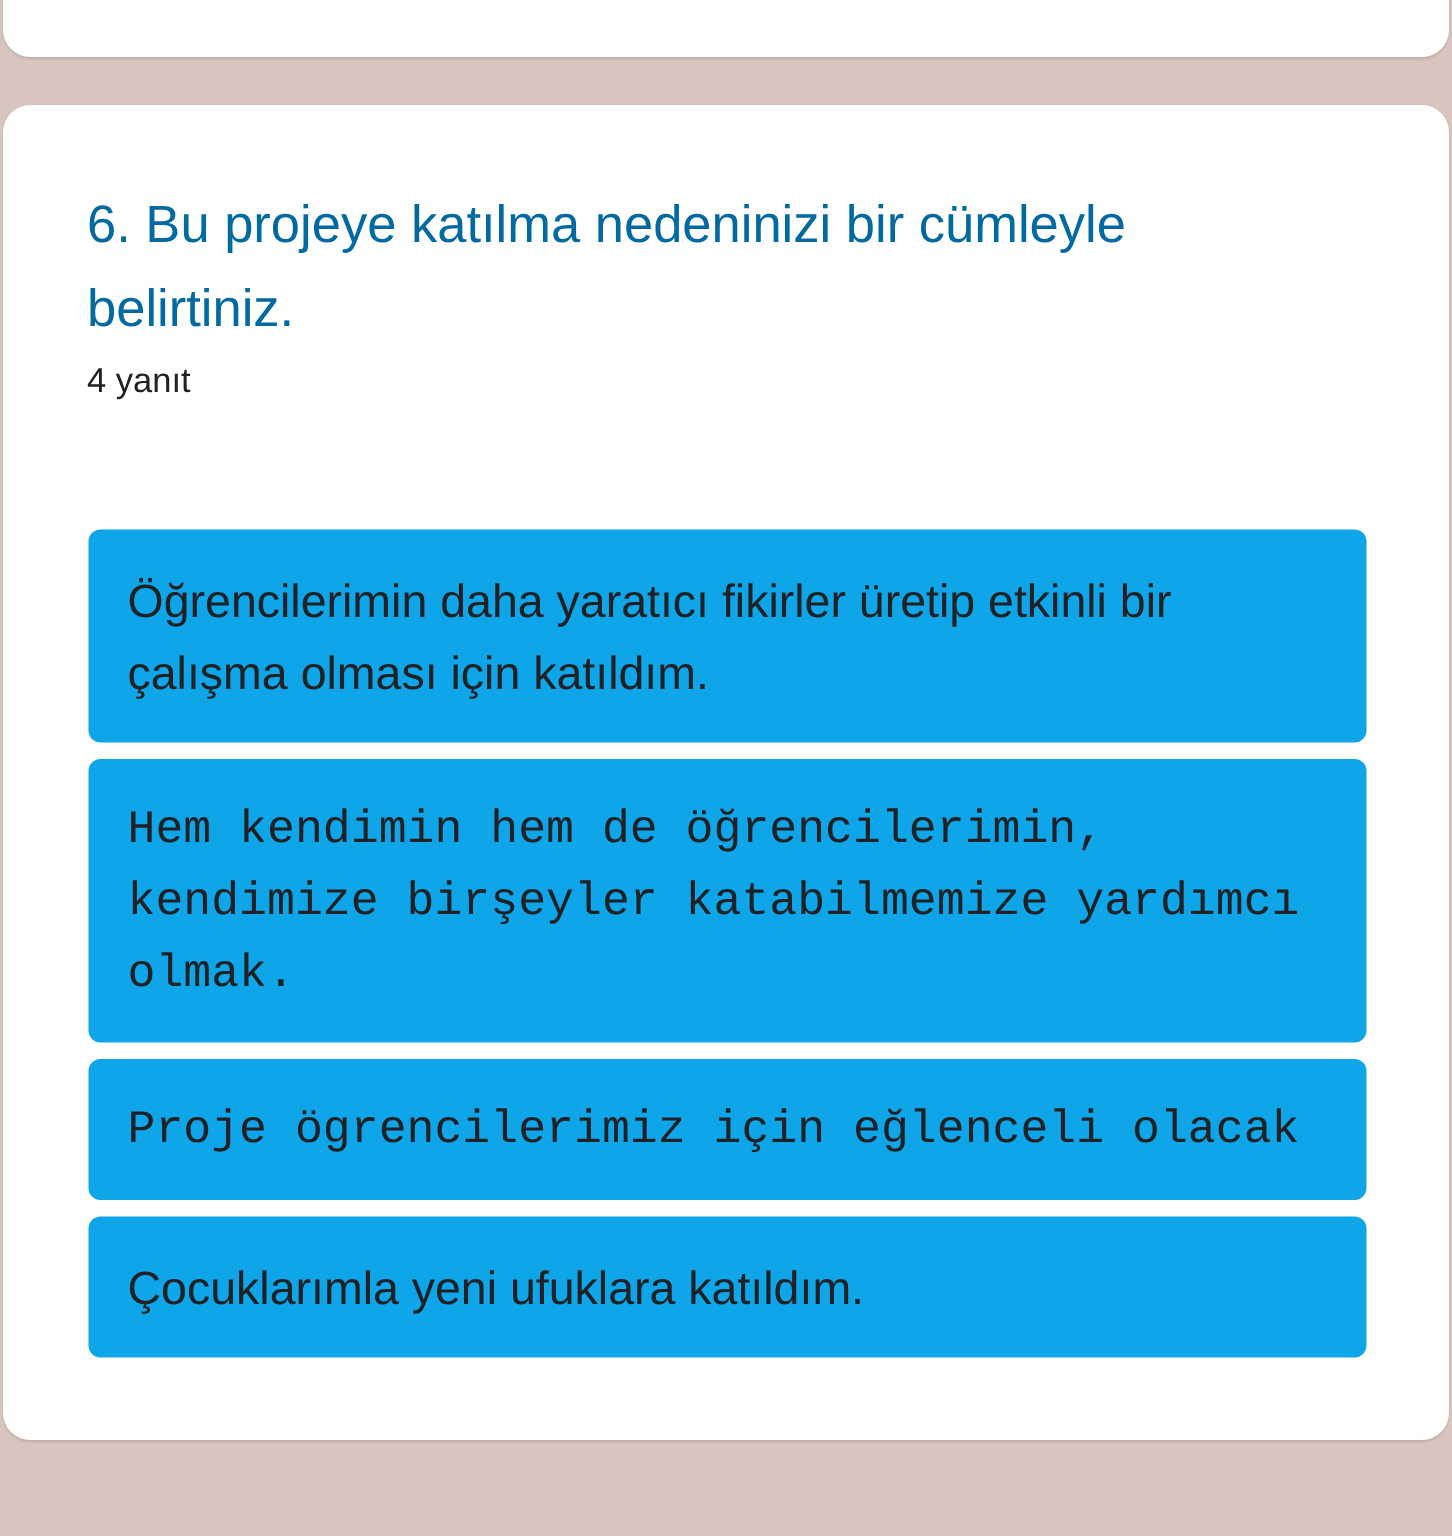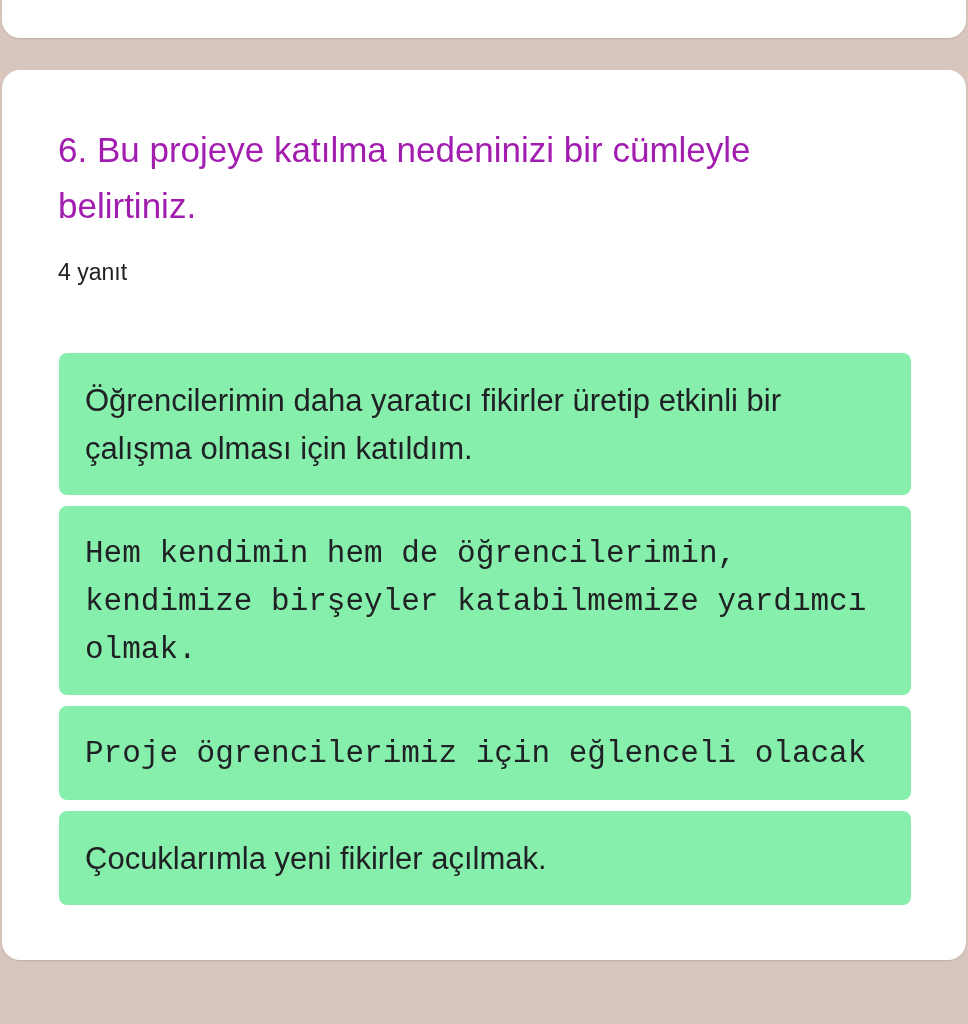--- a/index.html
+++ b/index.html
@@ -11,43 +11,43 @@
     }
     .card {
       position: absolute; left: 2px; width: 964px;
       background: #ffffff; border-radius: 18px;
       box-shadow: 0 1px 2px rgba(0,0,0,0.12);
     }
     .card-prev { top: -30px; height: 68px; }
     .card-main { top: 70px; height: 890px; }
     .q-title {
       position: absolute; left: 58px; top: 122px; width: 820px;
-      font-size: 35px; line-height: 56px; color: #a21caf;
+      font-size: 35px; line-height: 56px; color: #0369a1;
       margin: 0; font-weight: normal;
     }
     .q-count {
-      position: absolute; left: 58px; top: 259px;
+      position: absolute; left: 58px; top: 240px;
       font-size: 23px; color: #202124;
     }
     .answers { position: absolute; left: 59px; top: 353px; width: 852px; }
     .answer {
-      background: #86efac; border-radius: 8px;
+      background: #0ea5e9; border-radius: 8px;
       padding: 24px 26px; margin-bottom: 11px;
       font-size: 31px; line-height: 48px; color: #202124;
       box-sizing: border-box;
     }
   </style>
 </head>
 <body>
 
 <div class="card card-prev"></div>
 
 <div class="card card-main"></div>
 
 <h2 class="q-title">6. Bu projeye katılma nedeninizi bir cümleyle belirtiniz.</h2>
 <div class="q-count">4 yanıt</div>
 
 <div class="answers">
   <div class="answer" style="height:142px;">Öğrencilerimin daha yaratıcı fikirler üretip etkinli bir çalışma olması için katıldım.</div>
   <div class="answer" style="height:189px;font-family:Liberation Mono, monospace;">Hem kendimin hem de öğrencilerimin, kendimize birşeyler katabilmemize yardımcı olmak.</div>
   <div class="answer" style="height:94px;font-family:Liberation Mono, monospace;">Proje ögrencilerimiz için eğlenceli olacak</div>
-  <div class="answer" style="height:94px;">Çocuklarımla yeni fikirler açılmak.</div>
+  <div class="answer" style="height:94px;">Çocuklarımla yeni ufuklara katıldım.</div>
 </div>
 
 </body></html>

